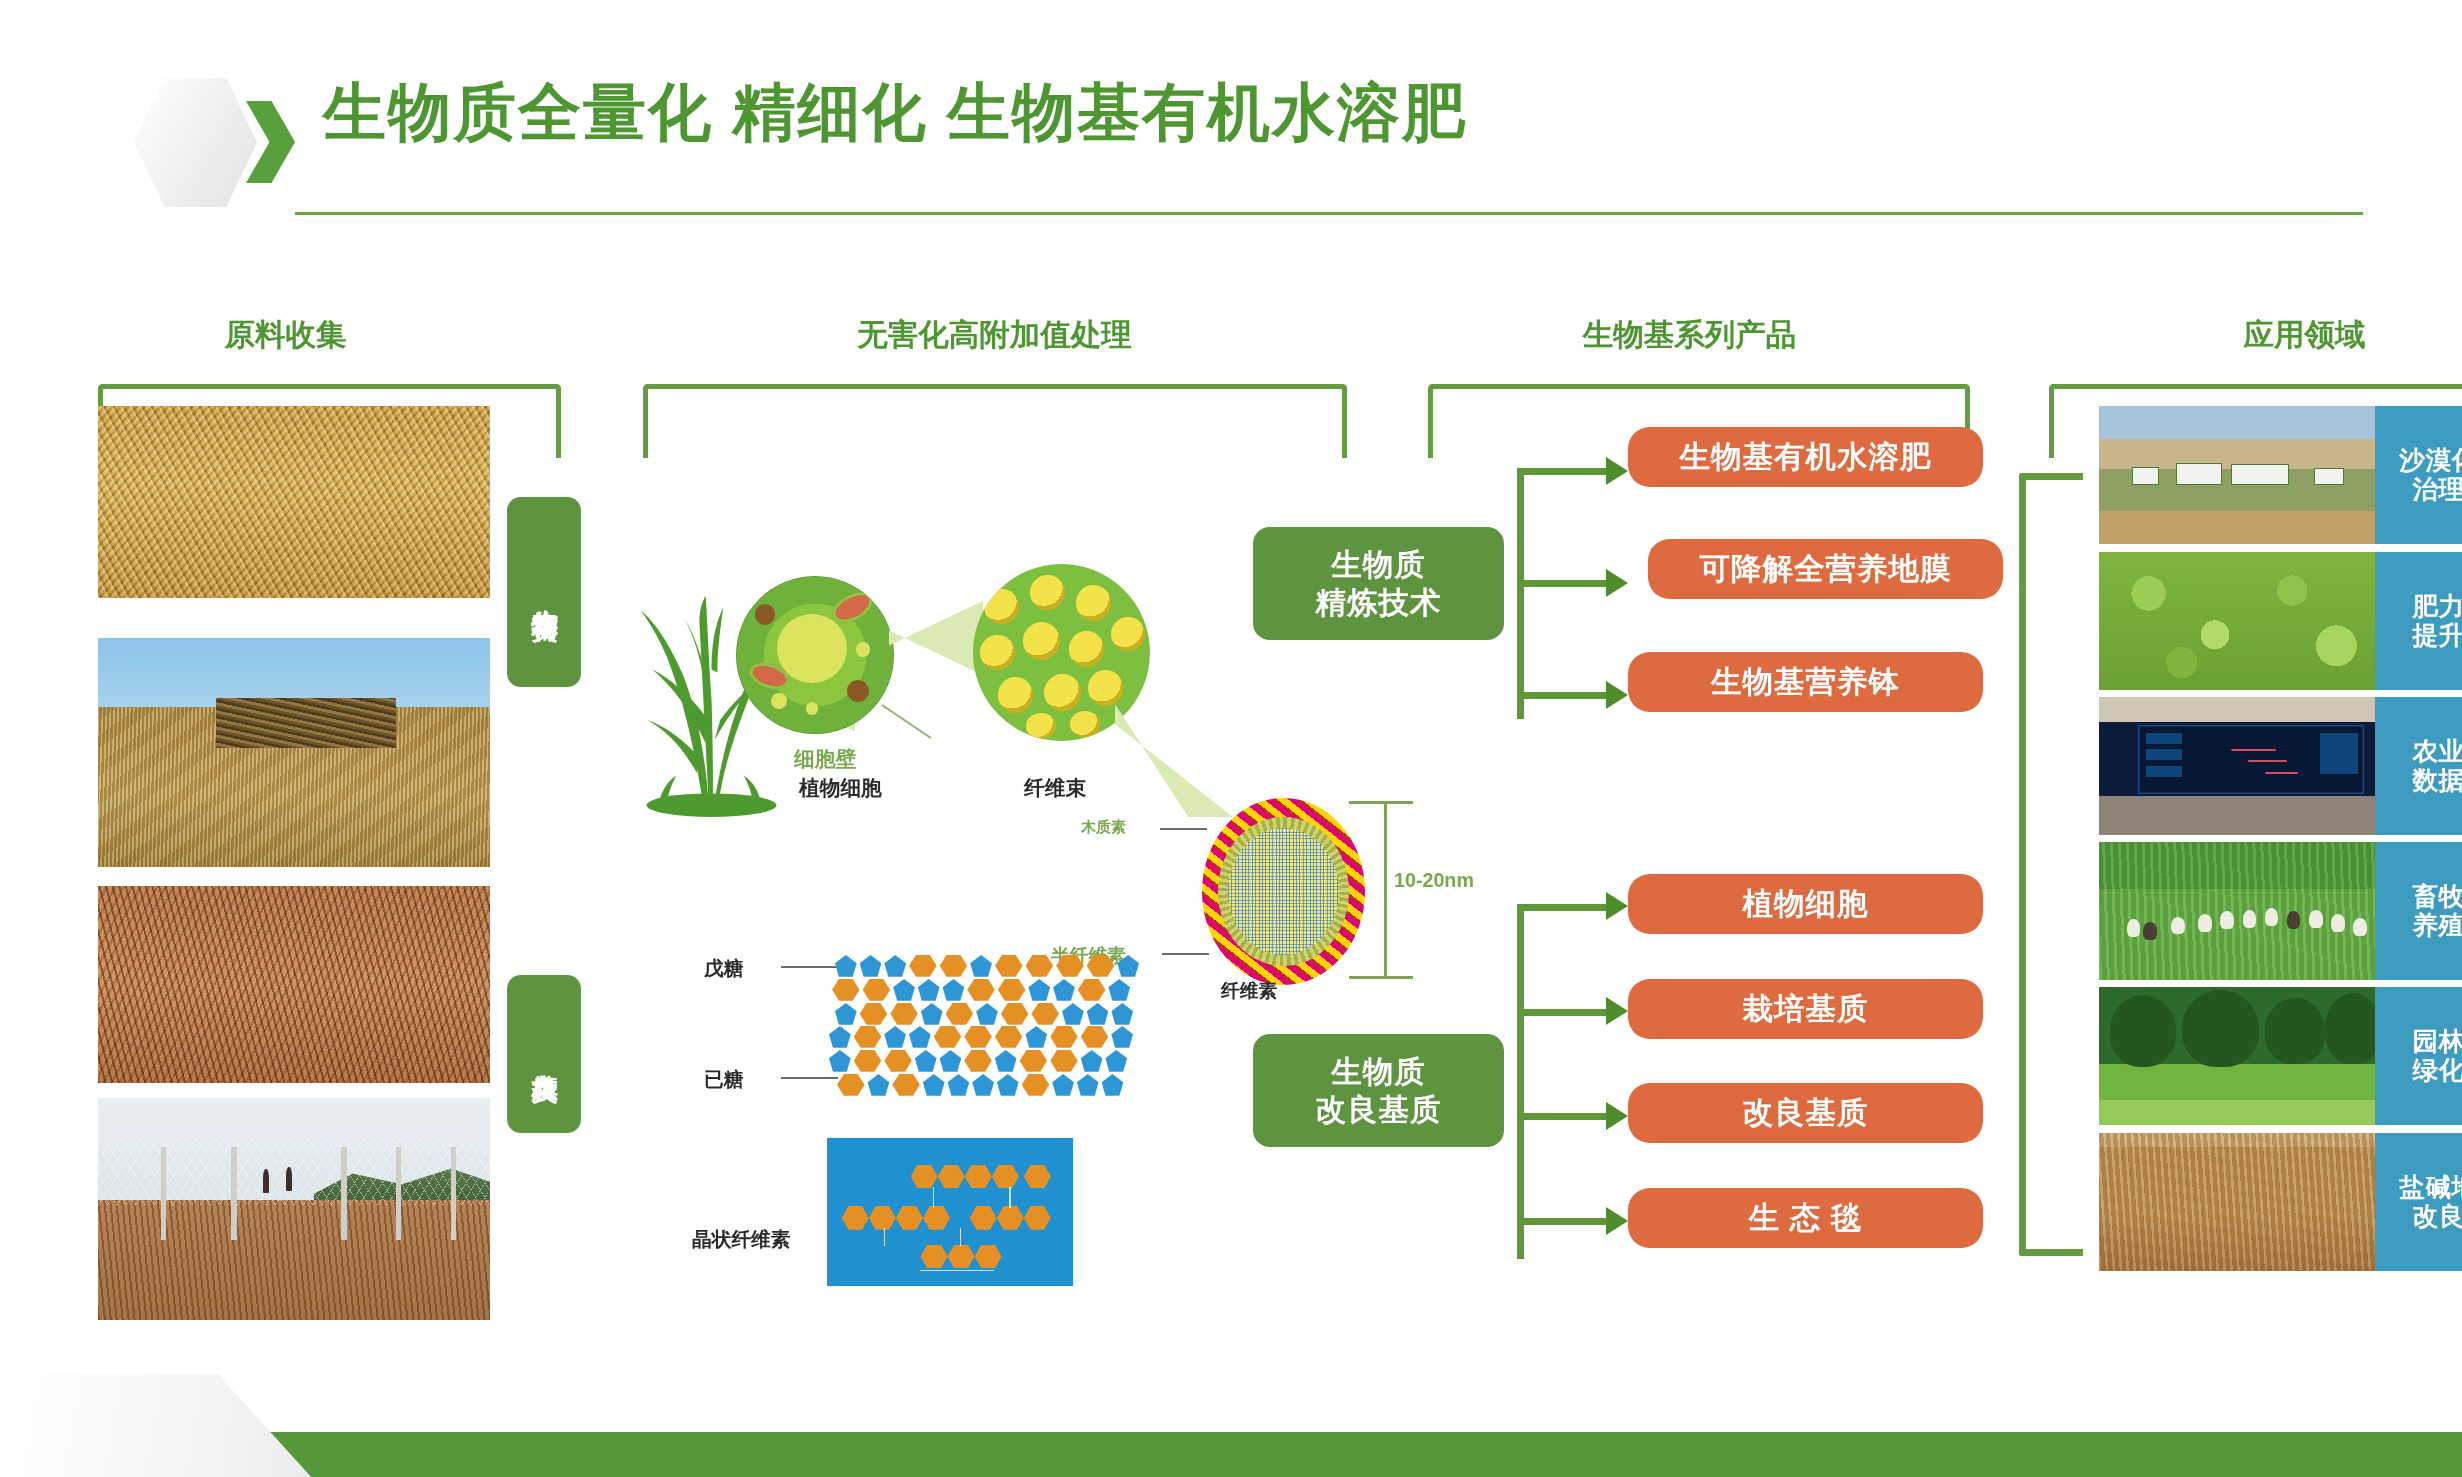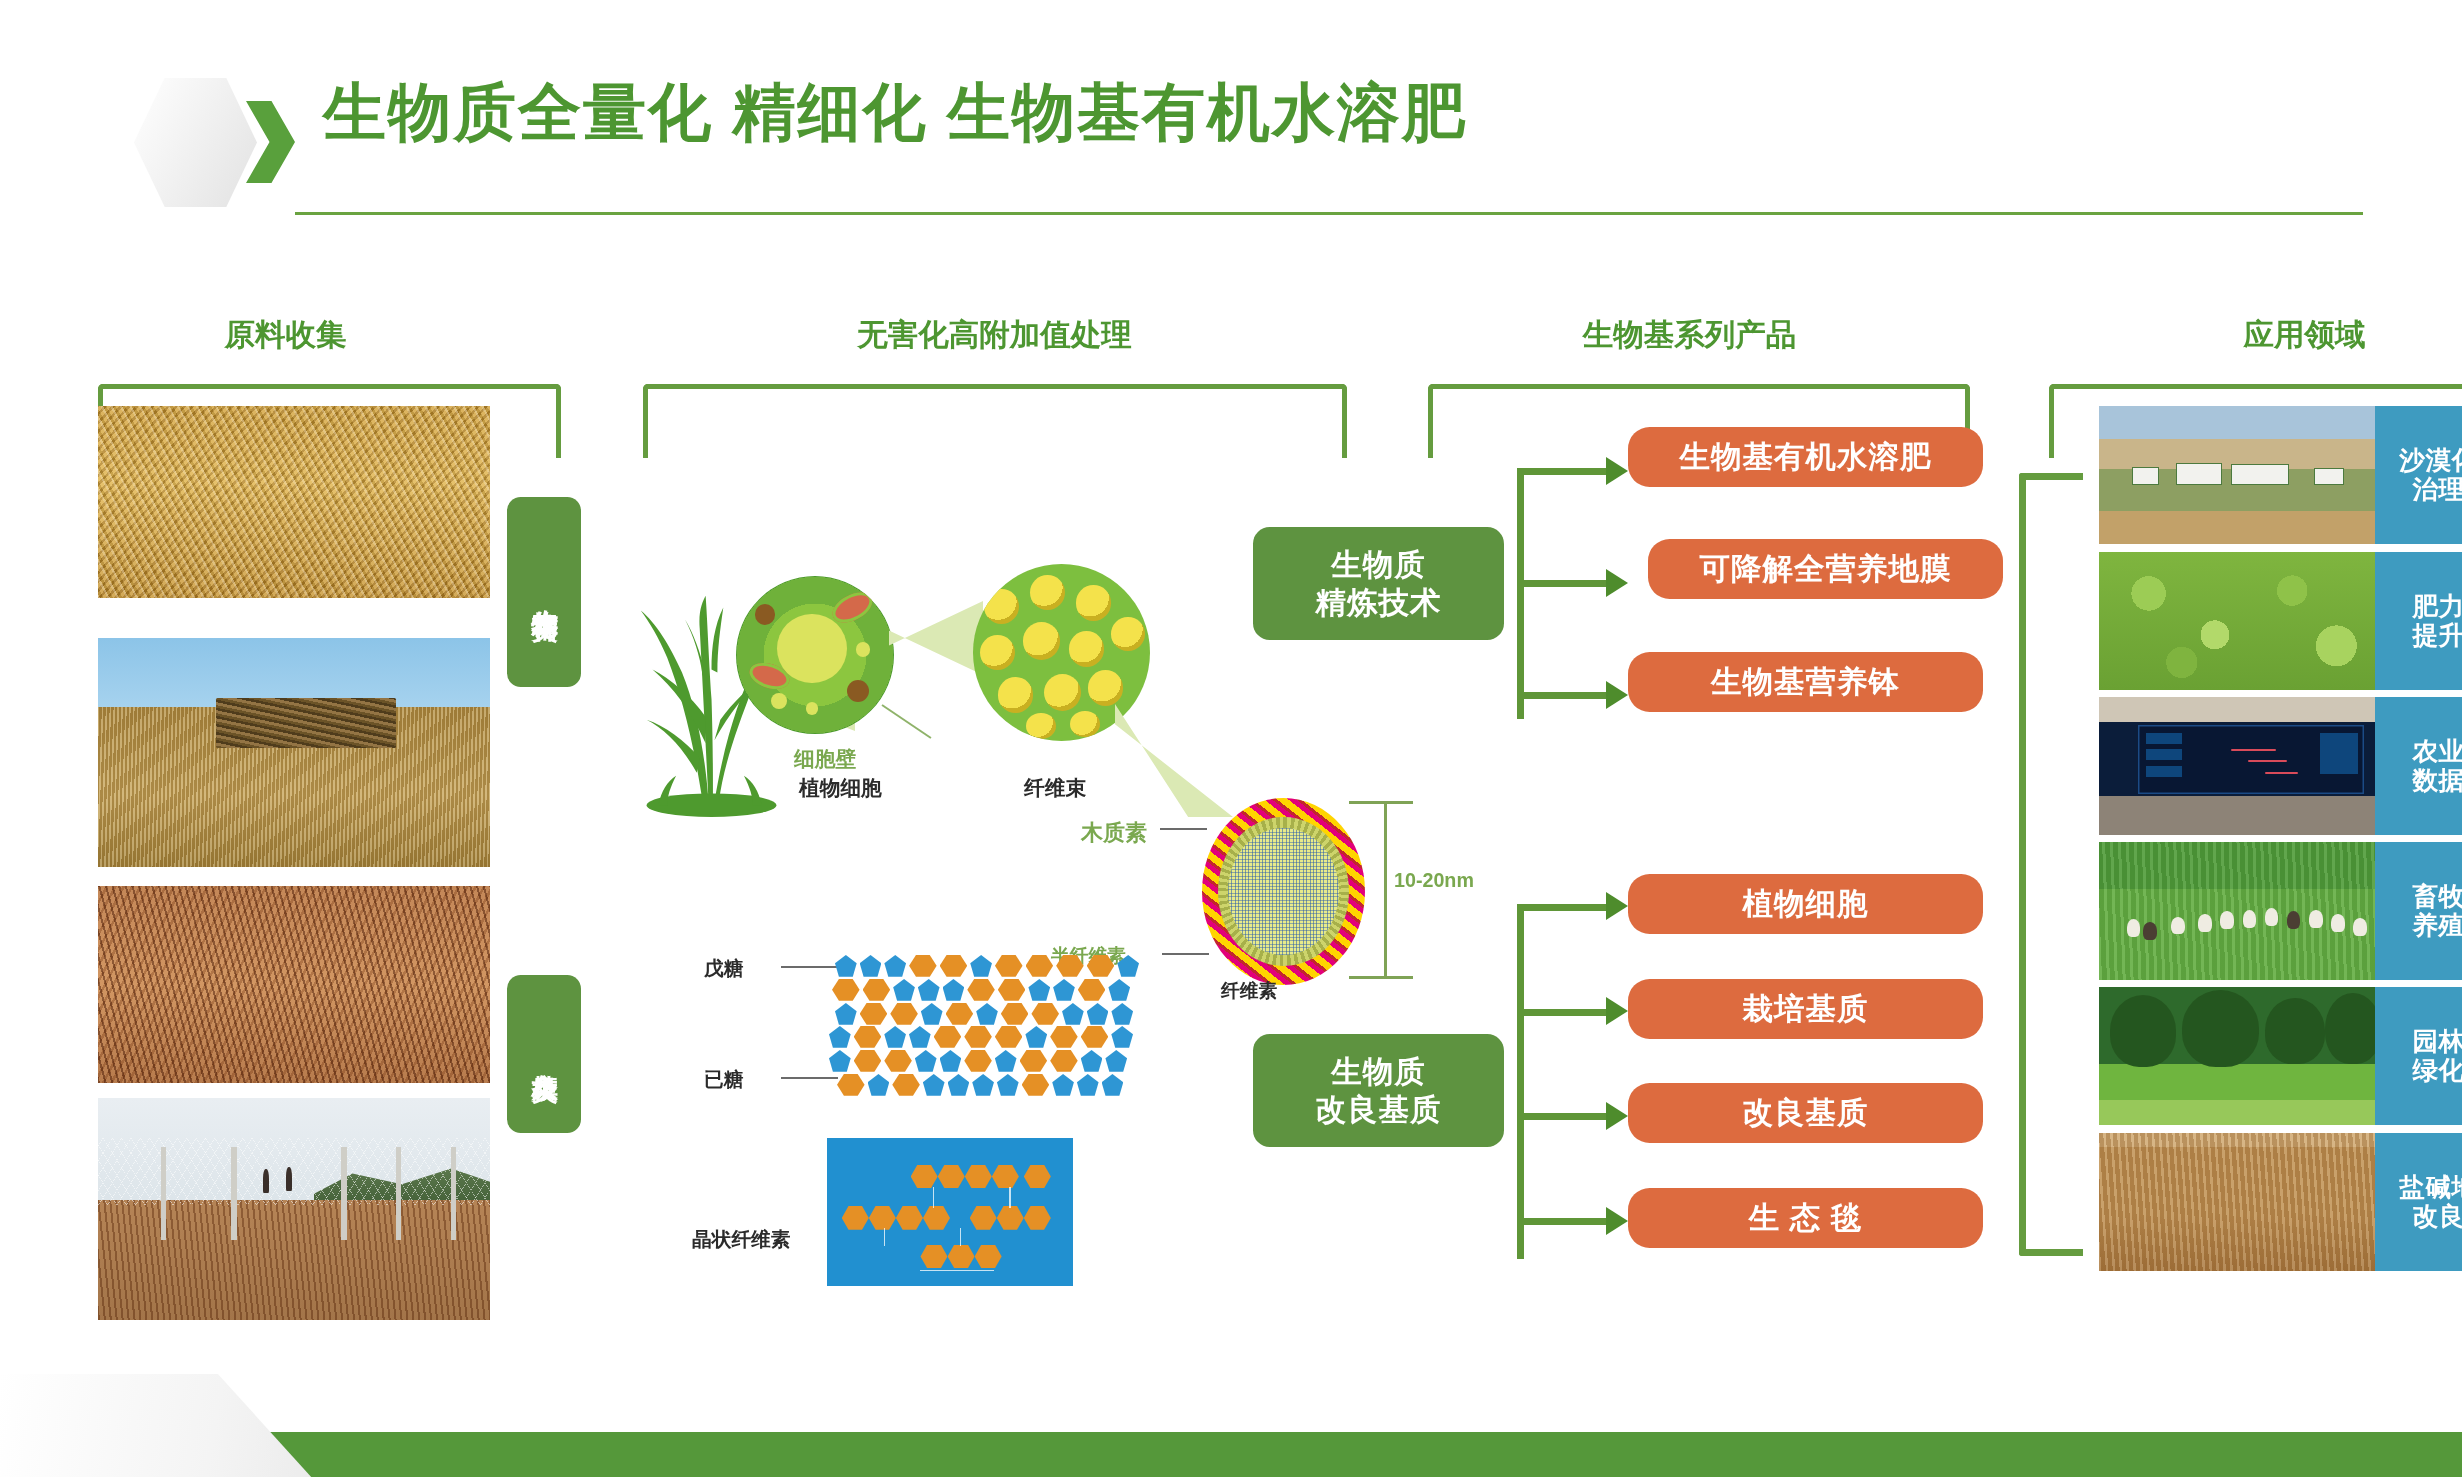--- a/index.html
+++ b/index.html
@@ -278,21 +278,21 @@
 </div>
 <div class="sci-label" style="left:1024px;top:774px;">纤维束</div>
 
 <div class="cone" style="left:1115px;top:704px;width:118px;height:113px;
      clip-path:polygon(0 0,0 18%,100% 100%,62% 100%);"></div>
 
 <div class="xs-circle" style="left:1202px;top:798px;width:163px;height:187px;">
   <div class="xs-mid"></div>
   <div class="xs-core"></div>
 </div>
-<div class="sci-label green" style="left:1081px;top:818px;font-size:22px;">木质素</div>
+<div class="sci-label green" style="left:1081px;top:818px;font-size:15px;">木质素</div>
 <div class="leader" style="left:1160px;top:828px;width:47px;height:2px;"></div>
 <div class="sci-label green" style="left:1051px;top:943px;font-size:18.7px;">半纤维素</div>
 <div class="leader" style="left:1162px;top:953px;width:47px;height:2px;"></div>
 <div class="sci-label" style="left:1221px;top:978px;font-size:18.7px;">纤维素</div>
 <div class="dim-line" style="left:1384px;top:801px;width:3px;height:177px;"></div>
 <div class="dim-line" style="left:1349px;top:801px;width:64px;height:2.5px;"></div>
 <div class="dim-line" style="left:1349px;top:976px;width:64px;height:2.5px;"></div>
 <div class="sci-label green" style="left:1394px;top:869px;font-size:19.7px;">10-20nm</div>
 
 <div class="sci-label" style="left:704px;top:955px;font-size:19.7px;">戊糖</div>

